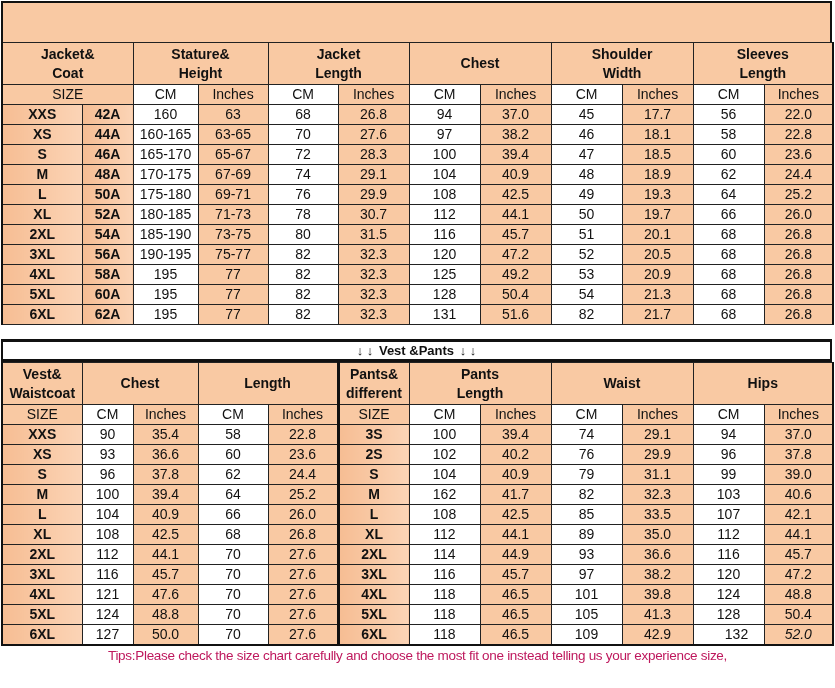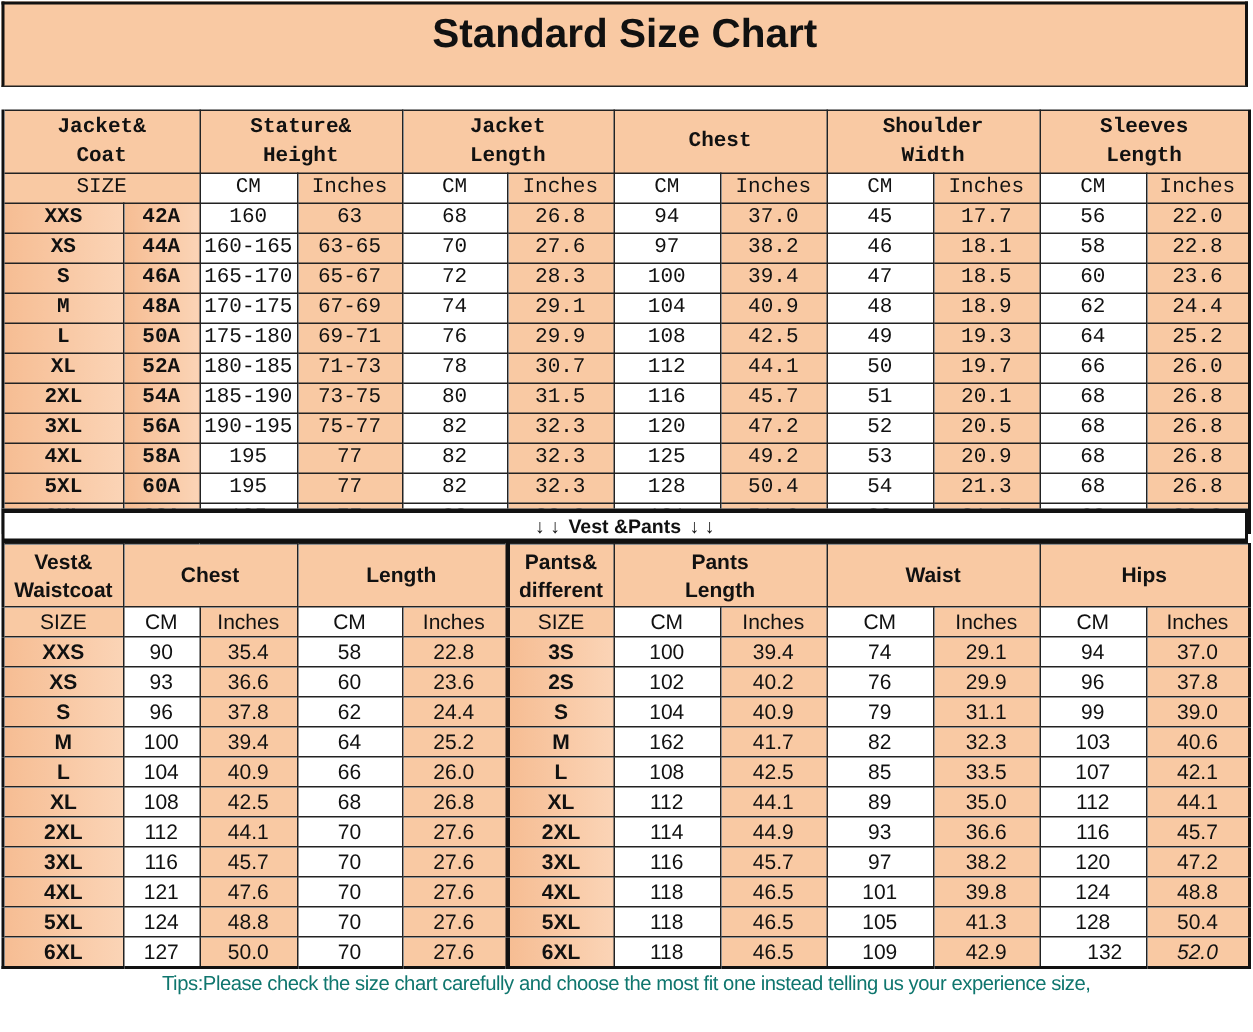--- a/index.html
+++ b/index.html
@@ -20,31 +20,30 @@
   .title { position: absolute; left: 0; right: 0; top: 2px; text-align: center;
            font-weight: bold; font-size: 27px; line-height: 34px; }
   .subtitle { position: absolute; left: 222px; top: 36px; font-size: 13px; font-weight: bold; line-height: 18px; }
   .subtitle .note { color: #e02020; font-weight: normal; margin-left: 14px; }
   .arrow { font-weight: bold; margin: 0 2px; }
   .divider { position: absolute; left: 1px; top: 339px; width: 831px; height: 23px;
              background: #fff; border-left: 2px solid #111; border-right: 2px solid #111;
              border-top: 3px solid #111; border-bottom: 3px solid #111; box-sizing: border-box;
              text-align: center; font-size: 13px; font-weight: bold; line-height: 17px; }
   .tips { position: absolute; left: 0; right: 0; top: 646px; text-align: center;
-          font-size: 13.5px; line-height: 20px; color: #0f766e; letter-spacing: -0.3px; }
+          font-size: 13.5px; line-height: 20px; color: #be185d; letter-spacing: -0.3px; }
   .thick-l { border-left: 3px solid #111; }
 </style>
 </head>
 <body>
 
 <div class="title-band">
-  <div class="title">Standard Size Chart</div>
 </div>
 
-<table id="jacket-table" style="top:73px;font-family:Liberation Mono, monospace;">
+<table id="jacket-table" style="top:42px;">
   <colgroup>
     <col style="width:80px">
       <col style="width:51px">
     <col style="width:65px">
       <col style="width:70px">
     <col style="width:70px">
       <col style="width:71px">
     <col style="width:71px">
       <col style="width:71px">
     <col style="width:71px">

